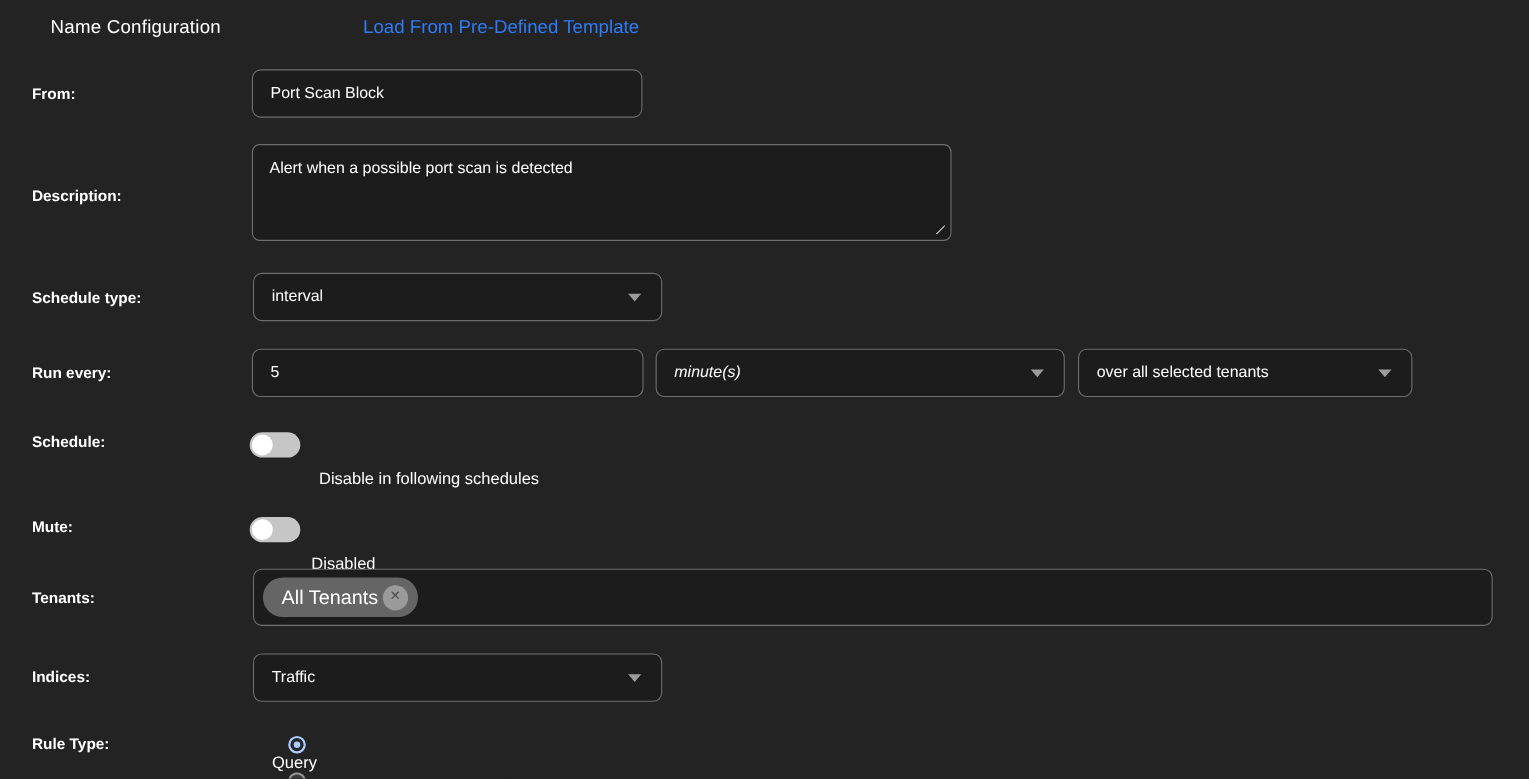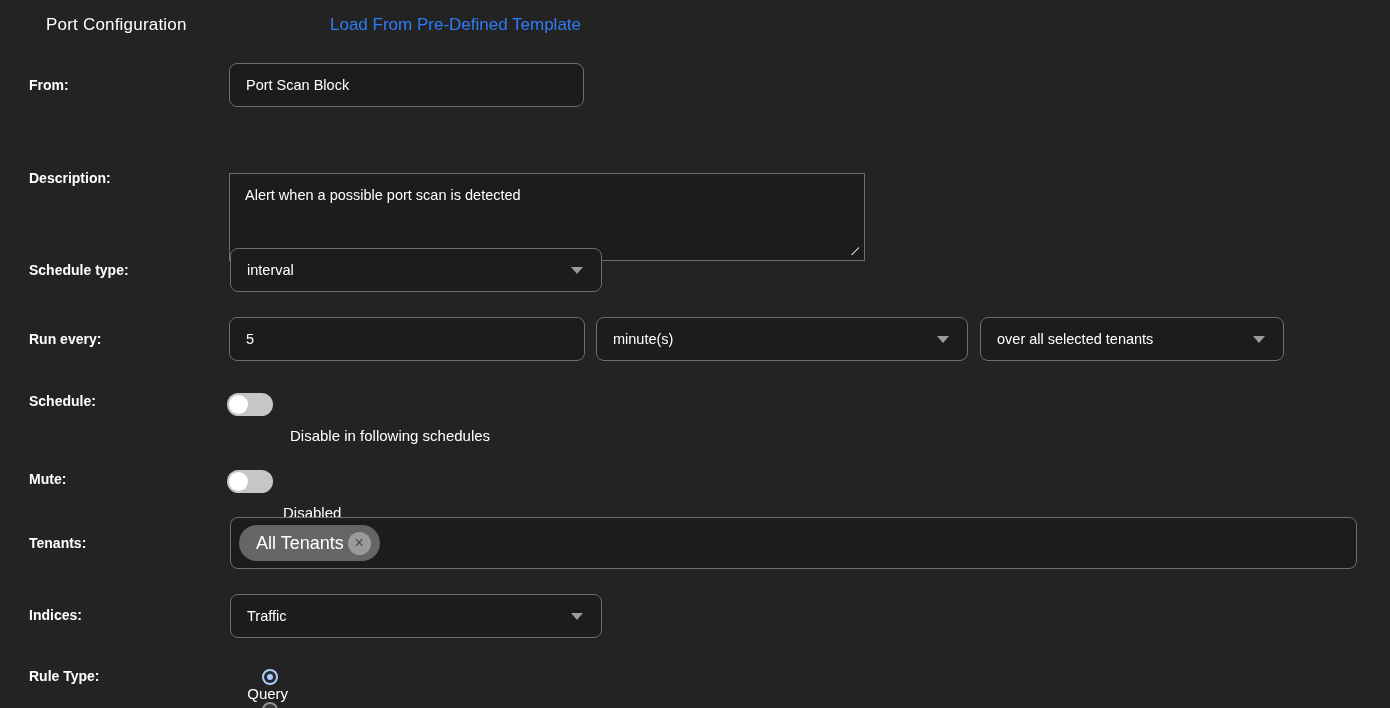--- a/index.html
+++ b/index.html
@@ -42,22 +42,21 @@
     height: 44px;
     font-size: 14.5px;
     font-family: "Liberation Sans", sans-serif;
     padding: 0 16px;
     outline: none;
   }
   .textarea-wrap {
     position: absolute;
     background: var(--field-bg, #1c1c1c);
     border: 1px solid var(--field-border, #6e6e6e);
-    border-radius: 0;
-    margin-top: 42px;
+    border-radius: 7px;
   }
   .textarea {
     width: 100%; height: 100%;
     background: transparent; border: none; outline: none; resize: none;
     color: var(--text, #fff);
     font-size: 14.5px; font-family: "Liberation Sans", sans-serif;
     padding: 13px 15px;
   }
   .resize-handle {
     position: absolute; right: 5px; bottom: 5px;
@@ -152,41 +151,41 @@
     border: 2px solid #919191;
   }
   .radio-label { margin: 0 0 0 9px; white-space: nowrap; }
   .radio-label.first { margin-right: 14px; }
 </style>
 </head>
 <body>
 
 <div class="page">
 
-  <div class="page-title">Port Configuration</div>
+  <div class="page-title">Name Configuration</div>
   <a class="template-link">Load From Pre-Defined Template</a>
 
   <div class="lbl" style="top:77px">From:</div>
   <input class="input" style="left: 229px; top: 63px; width: 355px;" value="Port Scan Block">
 
   <div class="lbl" style="top:170px">Description:</div>
   <div class="textarea-wrap" style="left:229px; top:131px; width:636px; height:88px;">
     <textarea class="textarea" style="">Alert when a possible port scan is detected</textarea>
     <span class="resize-handle"></span>
   </div>
 
   <div class="lbl" style="top:262px">Schedule type:</div>
   <div class="select" style="left:230px; top:248px; width:372px;">
     <span>interval</span>
     <span class="caret"></span>
   </div>
 
   <div class="lbl" style="top:331px">Run every:</div>
   <input class="input" style="left: 229px; top: 317px; width: 356px;" value="5">
-  <div class="select" style="left:596px; top:317px; width:372px;">
+  <div class="select" style="left:596px; top:317px; width:372px;font-style:italic;">
     <span>minute(s)</span>
     <span class="caret"></span>
   </div>
   <div class="select" style="left:980px; top:317px; width:304px;">
     <span>over all selected tenants</span>
     <span class="caret"></span>
   </div>
 
   <div class="lbl" style="top:393px">Schedule:</div>
   <div class="toggle" style="left:227px; top:393px;">

